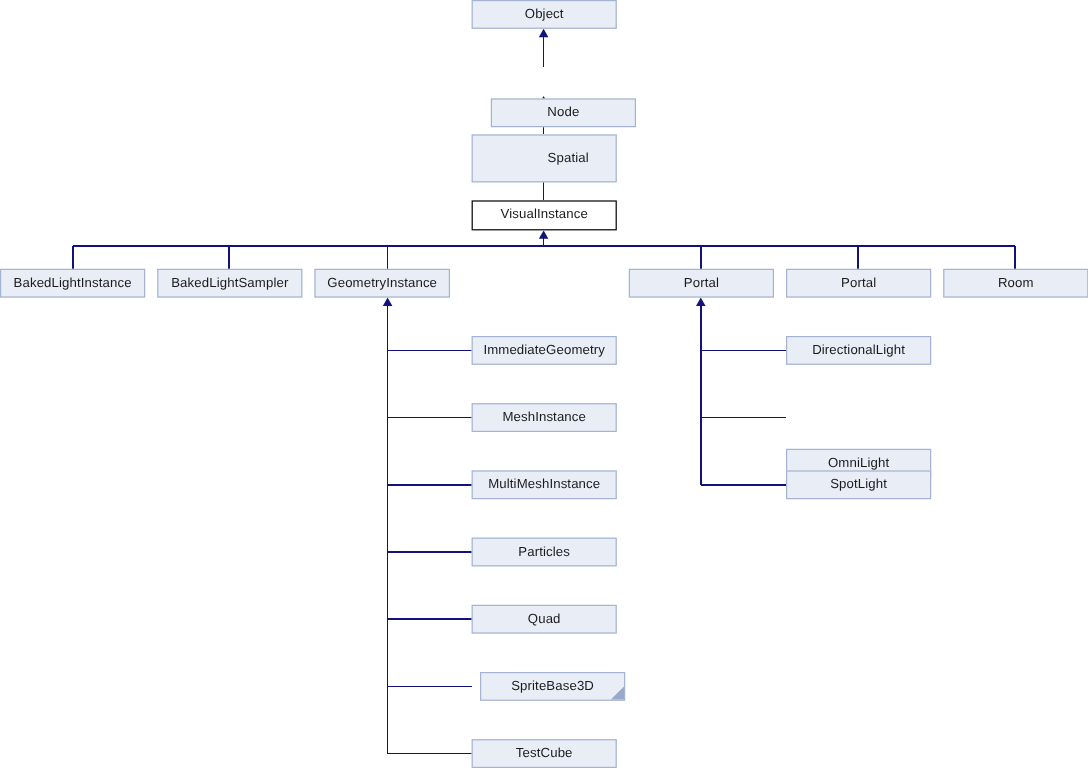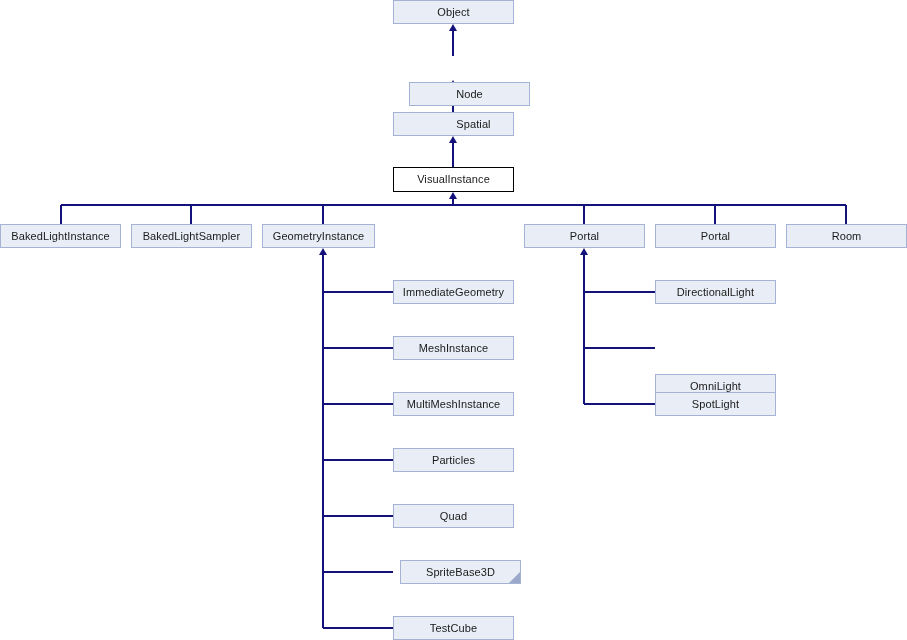--- a/index.html
+++ b/index.html
@@ -94,21 +94,21 @@
       <line x1="584" y1="292" x2="655" y2="292" stroke="#12127a" stroke-width="1.4" shape-rendering="crispEdges"></line>
       <line x1="584" y1="348" x2="655" y2="348" stroke="#12127a" stroke-width="1.4" shape-rendering="crispEdges"></line>
       <line x1="584" y1="404" x2="655" y2="404" stroke="#12127a" stroke-width="1.4" shape-rendering="crispEdges"></line>
     </svg>
 <div class="node" title="Object" style="left: 393px; top: 0px; width: 121px; height: 24px;">
       <span class="label">Object</span>
     </div>
     <div class="node" title="Node" style="left: 409px; top: 56px; width: 121px; height: 24px; margin-top: 26px;">
       <span class="label">Node</span>
     </div>
-    <div class="node" title="Spatial" style="left: 393px; top: 112px; width: 121px; height: 24px; padding-left: 40px;">
+    <div class="node" title="Spatial" style="left: 393px; top: 112px; width: 121px; height: 40px; padding-left: 40px;">
       <span class="label">Spatial</span>
     </div>
     <div class="node current" title="VisualInstance" style="left: 393px; top: 167px; width: 121px; height: 25px;">
       <span class="label">VisualInstance</span>
     </div>
     <div class="node" title="BakedLightInstance" style="left: 0px; top: 224px; width: 121px; height: 24px;">
       <span class="label">BakedLightInstance</span>
     </div>
     <div class="node" title="BakedLightSampler" style="left: 131px; top: 224px; width: 121px; height: 24px;">
       <span class="label">BakedLightSampler</span>

